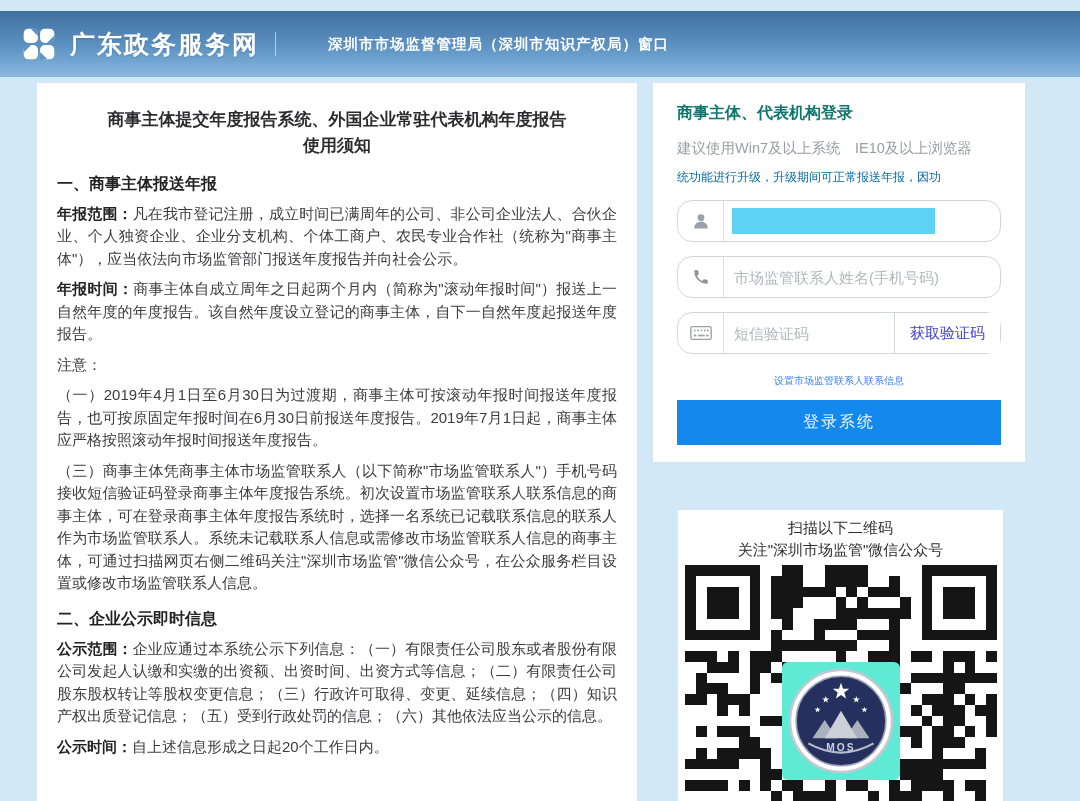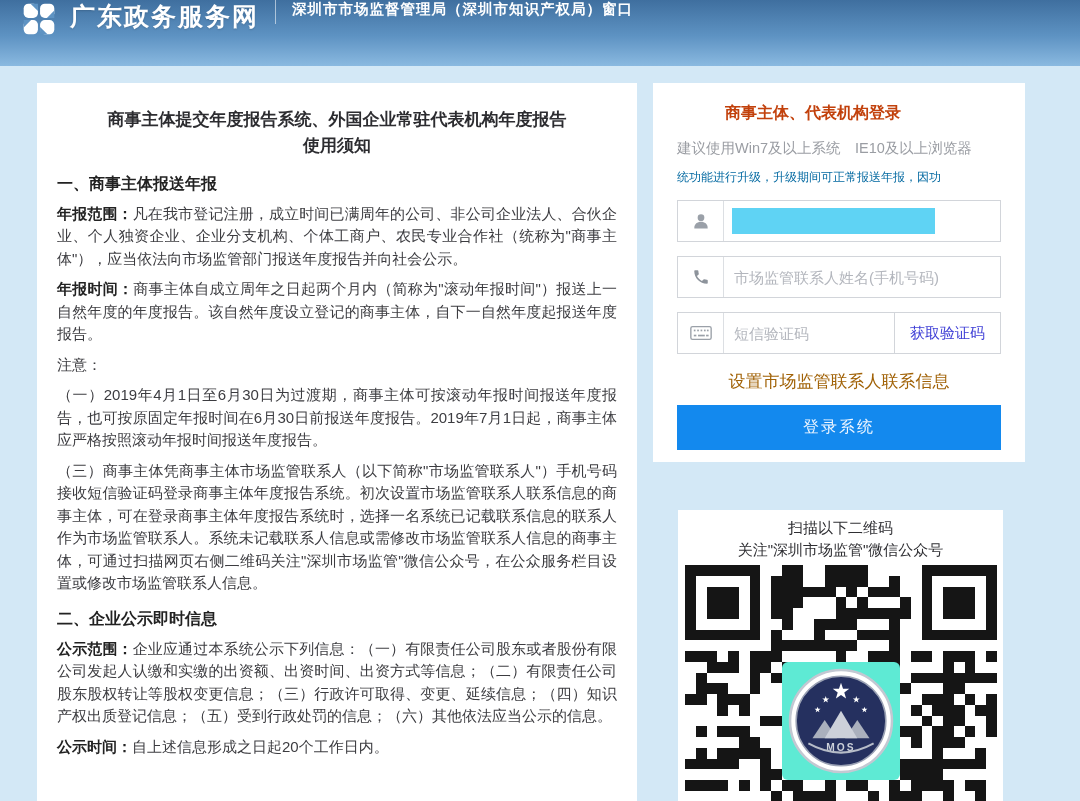--- a/index.html
+++ b/index.html
@@ -6,34 +6,34 @@
   html,body { width:1080px; height:801px; }
   body {
     position:relative; overflow:hidden;
     background:#d3e8f6;
     font-family:"Liberation Sans","DejaVu Sans",sans-serif;
     color:#3c3c40;
   }
 
   
   .header {
-    position:absolute; left:0; top:0; width:1080px; height:66px;
+    position:absolute; left:0; top:11px; width:1080px; height:66px;
     background:linear-gradient(180deg,#3f6f9f 0%, #5e93c3 55%, #8ab9e0 100%);
-    display:flex; padding-left:14px;
+    display:flex; align-items:center; padding-left:14px;
   }
   .logo { width:38px; height:38px; margin:0 12px 0 6px; flex:none; }
   .site-title {
     color:#fff; font-size:25px; font-weight:bold; letter-spacing:2px;
     text-shadow:0 1px 2px rgba(0,0,0,.15); white-space:nowrap;
   }
   .header-divider {
     width:1px; height:24px; background:rgba(255,255,255,.55); margin:0 16px;
   }
   .department {
-    color:#fff; font-size:14.5px; font-weight:bold; letter-spacing:1px; white-space:nowrap;
+    color:#fff; font-size:14.5px; font-weight:bold; letter-spacing:1px; white-space:nowrap;margin-left:36px;
   }
 
   
   .main-panel {
     position:absolute; left:37px; top:83px; width:600px; height:718px;
     background:#fff; padding:20px 20px; overflow:hidden;
   }
   .notice-title {
     font-size:17px; font-weight:bold; color:#2c2c30; text-align:center;
     line-height:1.55; margin:4px 0 10px;
@@ -44,49 +44,49 @@
   .main-panel p {
     font-size:15px; line-height:1.5; margin:8px 0; text-align:justify;
   }
   .lead { font-weight:bold; color:#222; }
 
   
   .login-panel {
     position:absolute; left:653px; top:83px; width:372px; height:379px;
     background:#fff; padding:20px 24px; overflow:hidden;
   }
-  .login-title { font-size:16px; font-weight:bold; color:#c2410c;margin-left:48px; }
+  .login-title { font-size:16px; font-weight:bold; color:#0f766e; }
   .env-hint { font-size:14.5px; color:#9a9da3; margin-top:15px; white-space:nowrap; }
   .upgrade-alert {
     font-size:12px; color:#0369a1; margin-top:11px; margin-right:-24px;
     white-space:nowrap; overflow:hidden;
   }
   .input-row {
     display:flex; align-items:stretch; height:42px; margin-top:14px;
-    border:1px solid #d2d5da; border-radius:0; background:#fff;
+    border:1px solid #d2d5da; border-radius:15px; background:#fff;
   }
   .icon-cell {
     width:46px; flex:none; display:flex; align-items:center; justify-content:center;
     border-right:1px solid #dcdfe3;
   }
   .field-area { flex:1; display:flex; align-items:center; padding:0 8px; min-width:0; }
   .autofill-highlight { width:78%; height:26px; background:#5fd3f4; }
   .input-row input {
     flex:1; min-width:0; border:none; outline:none; background:transparent;
     font-size:15px; color:#333; padding:0 10px;
     font-family:"Liberation Sans","DejaVu Sans",sans-serif;
   }
   .input-row input::placeholder { color:#b3b6bd; opacity:1; }
   .code-cell {
     width:106px; flex:none; border-left:1px solid #d2d5da; background:#fff;
     display:flex; align-items:center; justify-content:center;
     color:#3f3fd6; font-size:15px; cursor:pointer; border-radius:0 4px 4px 0;font-family:Liberation Serif, serif;
   }
   .link-row { text-align:center; margin:16px 0 12px; }
-  .set-contact-link { color:#a16207; font-size:17px; cursor:pointer; text-decoration:none; }
+  .set-contact-link { color:#3b82f6; font-size:10px; cursor:pointer; text-decoration:none; }
   .login-btn {
     width:100%; height:45px; border:none; background:#1389ee; color:#eef6ff;
     font-size:16px; letter-spacing:2px; cursor:pointer;
     display:flex; align-items:center; justify-content:center;
     font-family:"Liberation Sans","DejaVu Sans",sans-serif;
   }
 
   
   .qr-panel {
     position:absolute; left:678px; top:510px; width:325px; height:291px;

